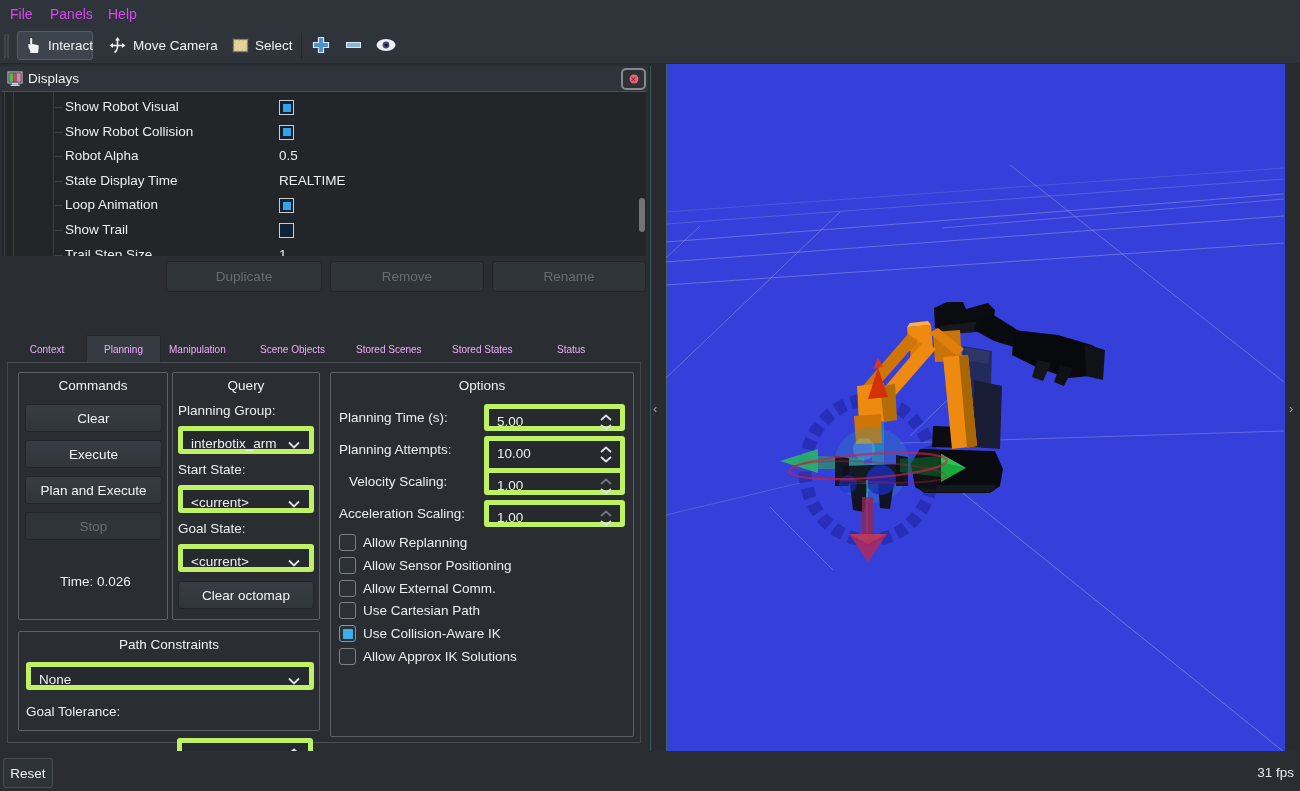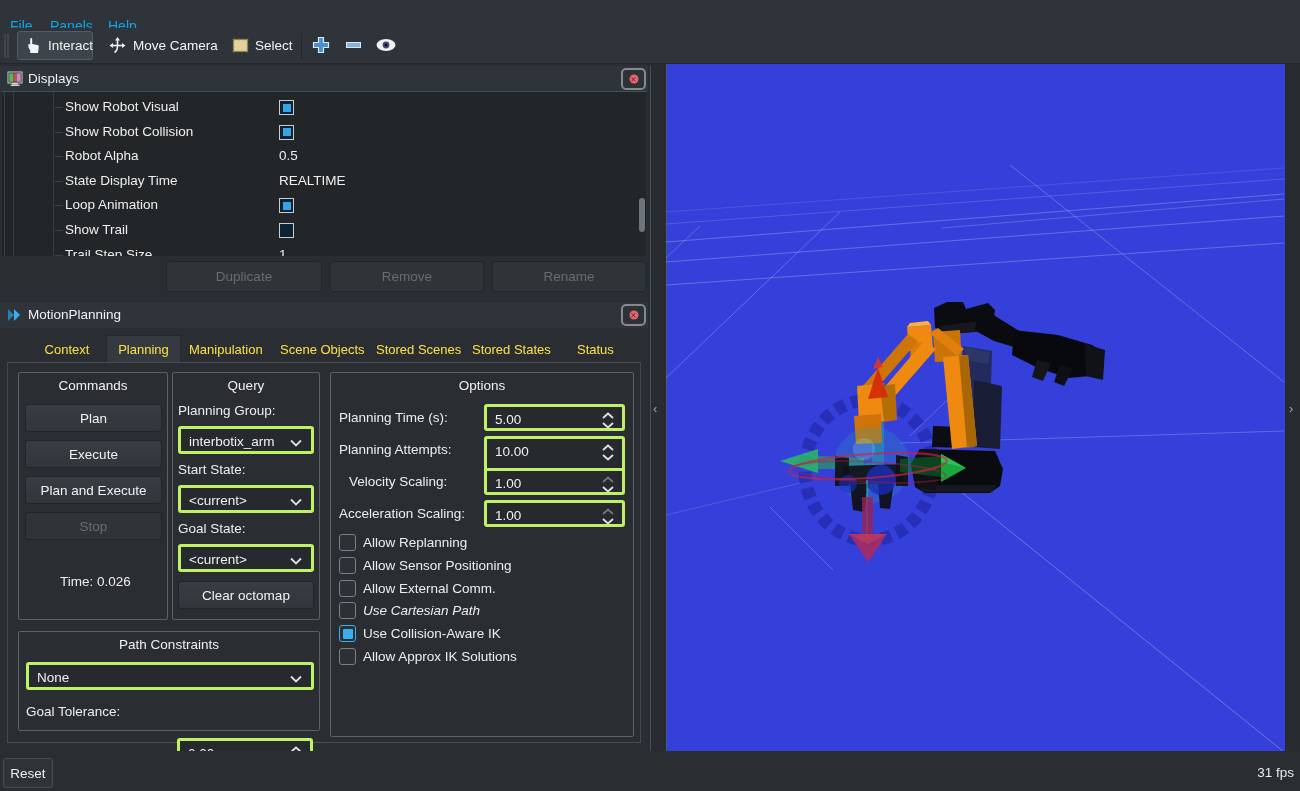--- a/index.html
+++ b/index.html
@@ -2,21 +2,21 @@
 <html><head>
 <meta charset="utf-8">
 <style>
 * { margin:0; padding:0; box-sizing:border-box; }
 html,body { width:1300px; height:791px; overflow:hidden; background:#2a2e32; }
 body, div, span { font-family:"Liberation Sans", sans-serif; color:#eff0f1; }
 #app { position:absolute; top:0; left:0; width:1300px; height:791px; background:#2a2e32; }
 .abs { position:absolute; }
 
 #menubar { top:0; left:0; width:1300px; height:28px; background:#2f343b; }
-.menuitem { position:absolute; top:18px; font-size:14px; color:#0ea5e9; }
+.menuitem { position:absolute; top:6px; font-size:14px; color:#d946ef; }
 #toolbar { top:28px; left:0; width:1300px; height:36px; background:#2f343b; border-bottom:1px solid #24282c; }
 .tbtn { position:absolute; top:3px; height:29px; display:flex; align-items:center; font-size:13.5px; color:#f1f2f3; }
 #btn-interact { left:17px; width:76px; background:#3e444b; border:1px solid #555c63; border-radius:3px; padding-left:7px;align-items:center; }
 .handle { position:absolute; left:4px; top:6px; width:5px; height:24px;
   border-left:2px solid #40464c; border-right:2px solid #40464c; }
 
 .ptitle { position:absolute; left:0; width:648px; height:26px; background:#2f343b; font-size:13.5px; }
 .ptitle .txt { position:absolute; left:28px; top:5px; }
 .closebtn { position:absolute; width:25px; height:22px; border-radius:5px; background:#2d3237; border:2px solid #848a90; }
 .closebtn::after { content:""; position:absolute; left:50%; top:50%; transform:translate(-50%,-50%); width:9px; height:9px; border-radius:50%; background:#e06874; }
@@ -27,27 +27,27 @@
 .tlabel { position:absolute; left:63px; top:4px; font-size:13.5px; color:#eceeef; }
 .tval  { position:absolute; left:277px; top:4px; font-size:13.5px; color:#eceeef; }
 .guide { position:absolute; top:0; height:165px; width:1px; background:#383d43; }
 .tick { position:absolute; left:53px; top:12px; width:8px; height:1px; background:#3c4147; }
 .cb14 { position:absolute; left:277px; top:5px; width:15px; height:15px; border:1px solid #c8cdd1; background:#0d2335; }
 .cb14.on::after { content:""; position:absolute; left:2.5px; top:2.5px; width:8px; height:8px; background:#36a3e4; }
 
 .qbtn { position:absolute; height:31px; background:linear-gradient(#383d43,#31363b); border:1px solid #22262a; border-radius:3px; display:flex; align-items:center; justify-content:center; font-size:13.5px; color:#f1f2f3; }
 .qbtn.dis { color:#686d72; background:#2f3439; }
 
-.tab { position:absolute; top:336px; height:26px; font-size:13px; color:#fde047; display:flex; align-items:center; justify-content:center; white-space:nowrap;margin-left:20px; }
+.tab { position:absolute; top:336px; height:26px; font-size:10px; color:#f0abfc; display:flex; align-items:center; justify-content:center; white-space:nowrap; }
 #tab-sel { background:#343a40; border:1px solid #24282c; border-bottom:none; border-radius:2px 2px 0 0; top:335px; height:28px; }
 
 .gbox { position:absolute; border:1px solid #5c6166; border-radius:2px; }
 .gtitle { position:absolute; top:5px; left:0; right:0; text-align:center; font-size:13.5px; color:#eff0f1; }
 .label { position:absolute; font-size:13.5px; color:#eceeef; }
-.combo, .spin { position:absolute; background:#26292d; border:3px solid #bef264; border-radius:3px; font-size:13.5px; }
+.combo, .spin { position:absolute; background:#26292d; border:5px solid #bef264; border-radius:3px; font-size:13.5px; }
 .combo .ctext, .spin .stext { position:absolute; left:8px; top:5px; }
 .cb17 { position:absolute; width:17px; height:17px; border:1px solid #7a8085; border-radius:3px; background:#2c3136; }
 .cb17.on { border-color:#3daee9; }
 .cb17.on::after { content:""; position:absolute; left:2.5px; top:2.5px; width:10px; height:10px; background:#3daee9; border-radius:1px; }
 
 #statusbar { top:751px; left:0; width:1300px; height:40px; background:#2a2e32;padding-left:26px; }
 #resetbtn { position:absolute; left:3px; top:7px; width:50px; height:30px; background:#2e3338; border:1px solid #484d52; border-radius:3px; display:flex; align-items:center; justify-content:center; font-size:13.5px; }
 #fps { position:absolute; right:6px; top:14px; font-size:13.5px; color:#e8eaec; }
 </style>
 </head>
@@ -141,45 +141,37 @@
           <span class="tlabel">Trail Step Size</span>
           <span class="tval">1</span>
         </div>
       </div>
     <div style="position:absolute; left:637px; top:107px; width:6px; height:34px; background:#70757a; border-radius:3px;"></div>
   </div>
   <div class="qbtn dis" style="left:166px; top:261px; width:156px;">Duplicate</div>
   <div class="qbtn dis" style="left:492px; top:261px; width:154px;">Rename</div>
   <div class="qbtn dis" style="left:330px; top:261px; width:154px;">Remove</div>
 
-  <div class="ptitle" style="top:302px">
-      <svg width="17" height="16" viewBox="0 0 17 16" style="position:absolute;left:7px;top:5px">
-<polygon points="1,2 7,8 1,14" fill="#2980b9"></polygon>
-<polygon points="7,2 13,8 7,14" fill="#3daee9"></polygon>
-</svg>
-      <span class="txt">MotionPlanning</span>
-    <div class="closebtn" style="left:621px; top:2px"></div>
-  </div>
 
   <div class="tab" style="left:24px; width:46px;">Context</div>
   <div class="tab" id="tab-sel" style="left:86px; width:75px;">Planning</div>
   <div class="tab" style="left:169px;">Manipulation</div>
   <div class="tab" style="left:260px;">Scene Objects</div>
   <div class="tab" style="left:356px;">Stored Scenes</div>
   <div class="tab" style="left:452px;">Stored States</div>
   <div class="tab" style="left:557px;">Status</div>
   <div style="position:absolute; left:7px; top:362px; width:634px; height:1px; background:#4a4f54"></div>
   <div style="position:absolute; left:7px; top:362px; width:1px; height:380px; background:#43484d"></div>
   <div style="position:absolute; left:640px; top:362px; width:1px; height:380px; background:#43484d"></div>
   <div style="position:absolute; left:7px; top:742px; width:634px; height:1px; background:#4a4f54"></div>
 
   <div class="gbox" style="left:18px; top:372px; width:150px; height:248px;">
     <div class="gtitle">Commands</div>
   </div>
-  <div class="qbtn" style="left:25px; top:404px; width:137px; height:28px;">Plan</div>
+  <div class="qbtn" style="left:25px; top:404px; width:137px; height:28px;">Clear</div>
   <div class="qbtn" style="left:25px; top:440px; width:137px; height:28px;">Execute</div>
   <div class="qbtn" style="left:25px; top:476px; width:137px; height:28px;">Plan and Execute</div>
   <div class="qbtn dis" style="left:25px; top:512px; width:137px; height:28px;">Stop</div>
   <div class="label" style="left:60px; top:574px;">Time: 0.026</div>
 
   <div class="gbox" style="left:172px; top:372px; width:148px; height:248px;">
     <div class="gtitle">Query</div>
   </div>
   <div class="label" style="left:178px; top:403px;">Planning Group:</div>
   <div class="combo" style="left:178px; top:426px; width:136px; height:28px;">
@@ -242,21 +234,21 @@
       </div>
     </div>
   <div id="optchecks">
       <div class="cb17 " style="left:339px; top:534px;"></div>
       <div class="label" style="left:363px; top:535px;">Allow Replanning</div>
       <div class="cb17 " style="left:339px; top:556.8px;"></div>
       <div class="label" style="left:363px; top:557.8px;">Allow Sensor Positioning</div>
       <div class="cb17 " style="left:339px; top:579.5999999999999px;"></div>
       <div class="label" style="left:363px; top:580.5999999999999px;">Allow External Comm.</div>
       <div class="cb17 " style="left:339px; top:602.3999999999999px;"></div>
-      <div class="label" style="left:363px; top:603.3999999999999px;font-style:italic;">Use Cartesian Path</div>
+      <div class="label" style="left:363px; top:603.3999999999999px;">Use Cartesian Path</div>
       <div class="cb17 on" style="left:339px; top:625.1999999999998px;"></div>
       <div class="label" style="left:363px; top:626.1999999999998px;">Use Collision-Aware IK</div>
       <div class="cb17 " style="left:339px; top:647.9999999999998px;"></div>
       <div class="label" style="left:363px; top:648.9999999999998px;">Allow Approx IK Solutions</div>
     </div>
 
   <div class="gbox" style="left:18px; top:631px; width:302px; height:100px;">
     <div class="gtitle">Path Constraints</div>
   </div>
   <div class="combo" style="left:26px; top:662px; width:288px; height:28px;">

